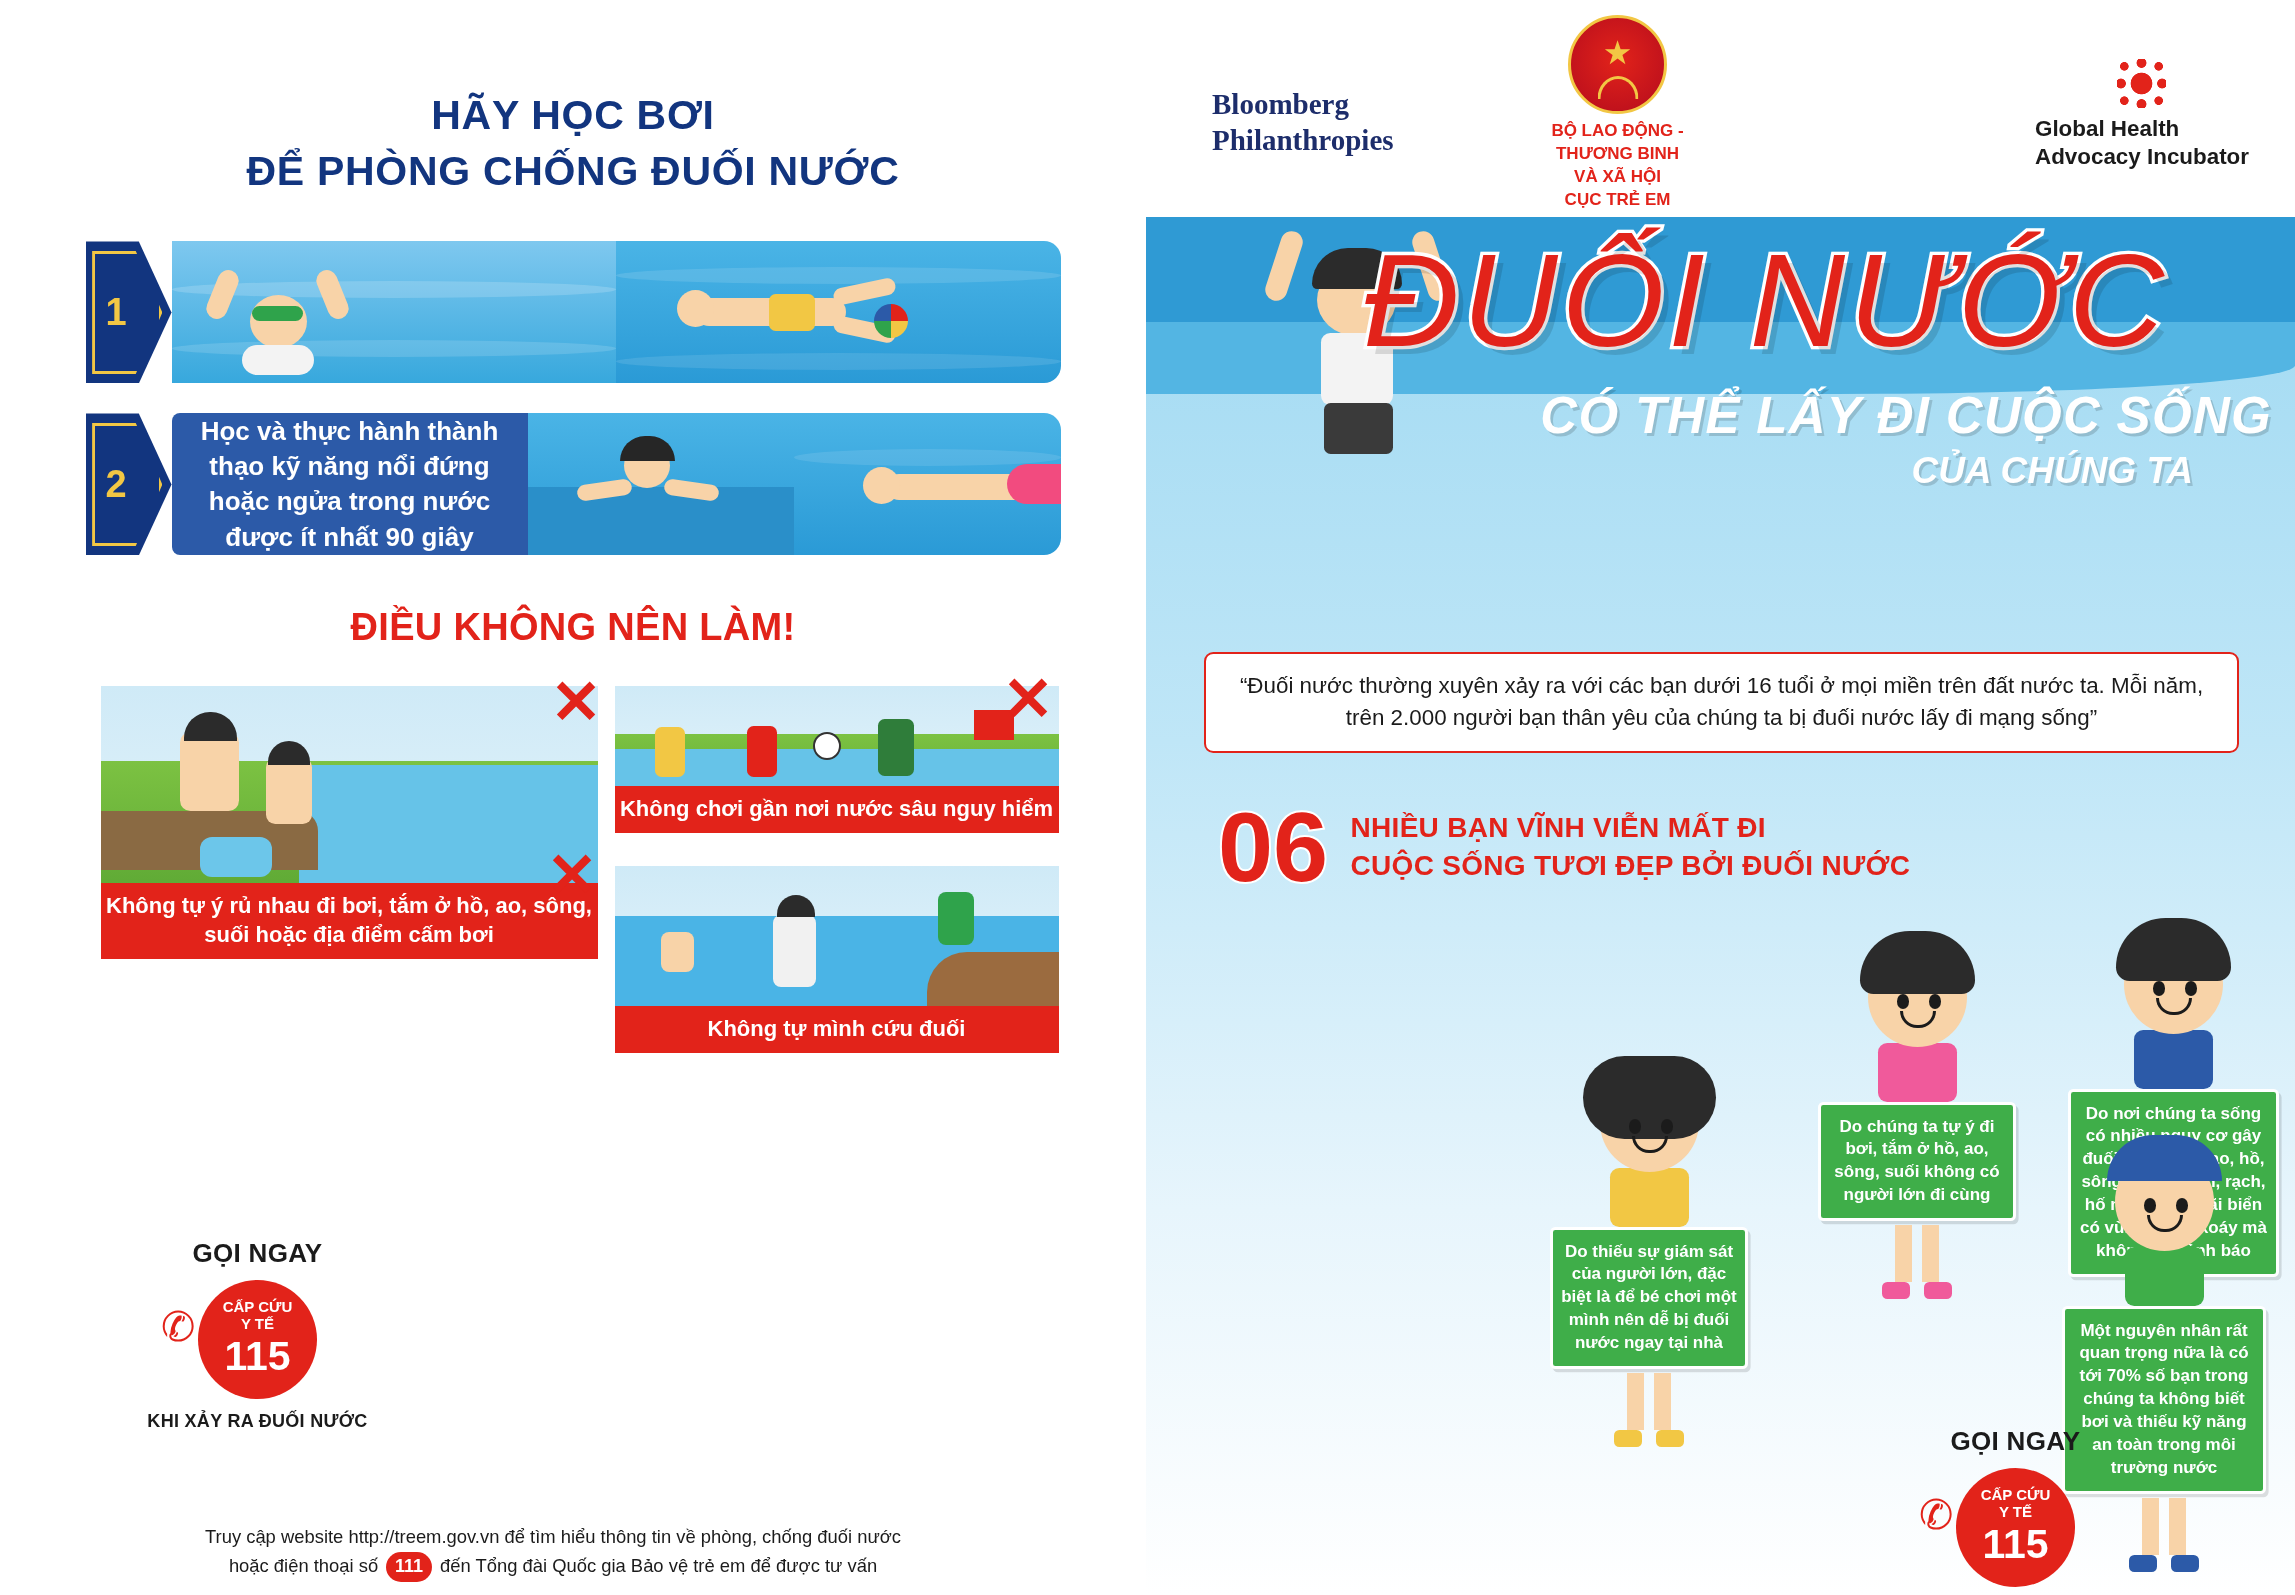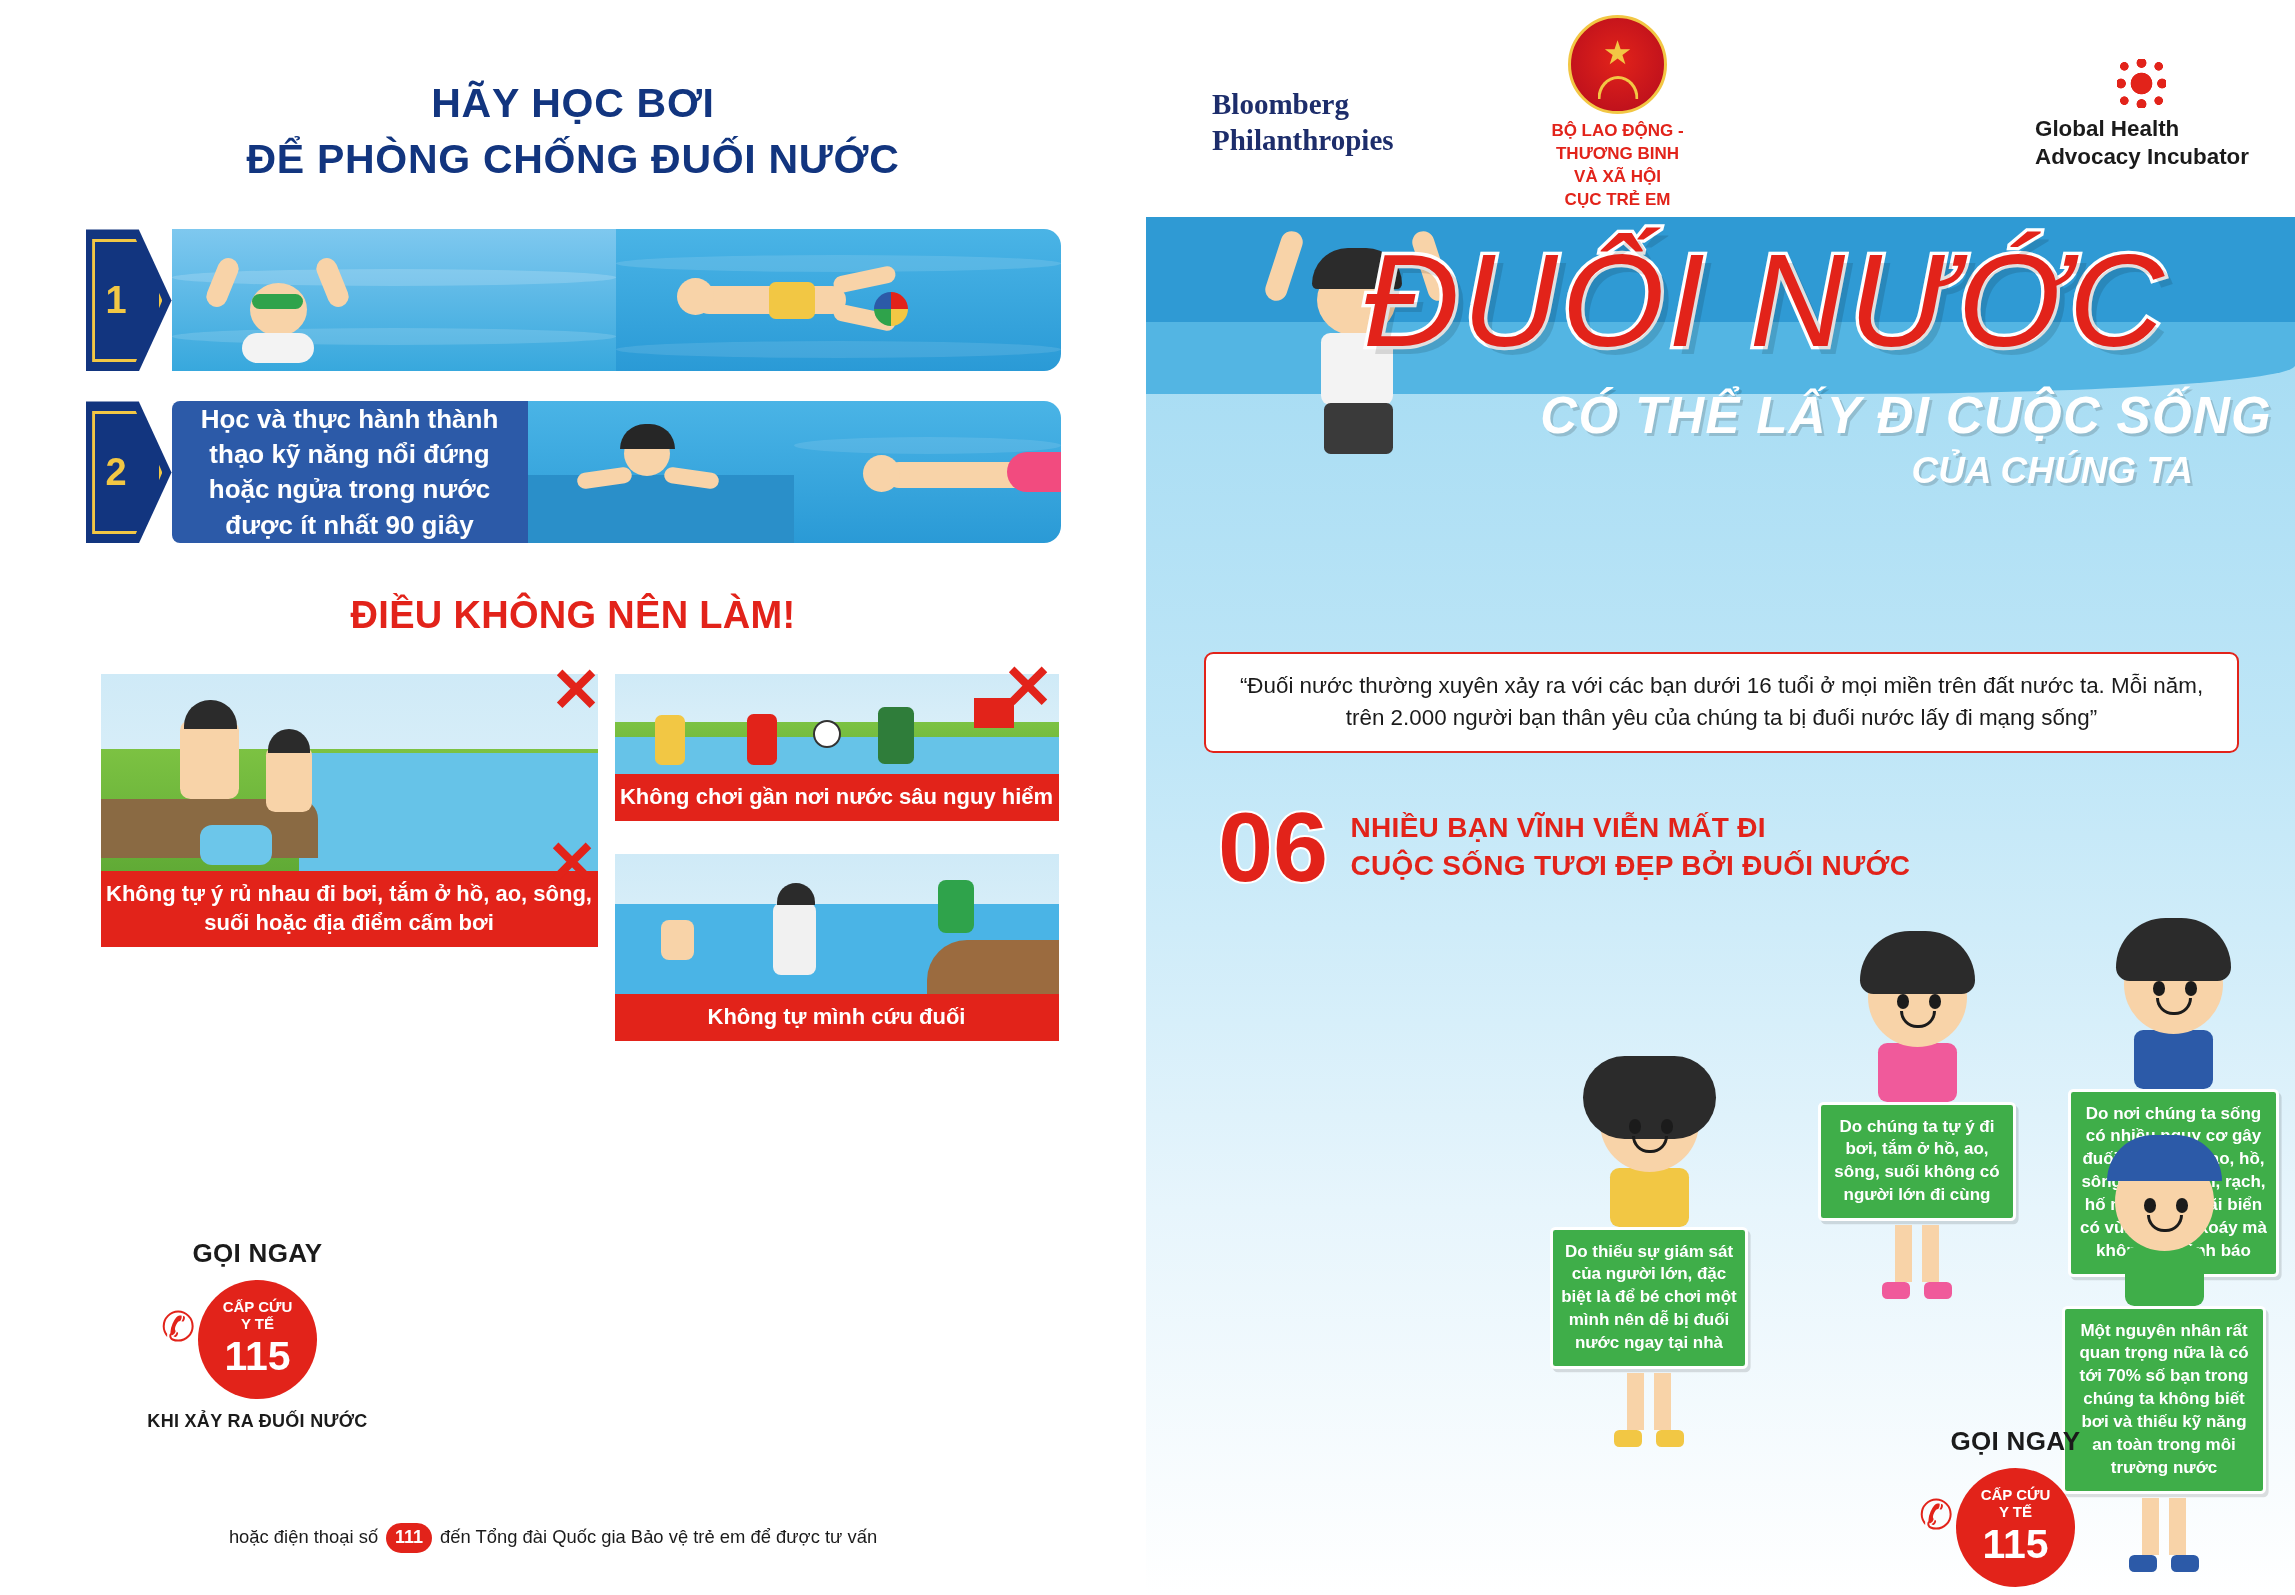--- a/index.html
+++ b/index.html
@@ -8,21 +8,21 @@
     font-family: "Liberation Sans", sans-serif;
     background: #ffffff;
     overflow: hidden;
     position: relative;
   }
   .page { position: relative; width: 2295px; height: 1595px; display: flex; }
 
   
   .left {
     width: 1146px; height: 1595px; position: relative; background: #ffffff;
-    padding: 4px;
+    padding: 16px;
   }
   .left-title {
     text-align: center;
     color: #12357f;
     font-weight: bold;
     letter-spacing: 0.7px;
     margin-top: 76px;
   }
   .left-title .l1 { font-size: 41px; line-height: 1.15; display: block; }
   .left-title .l2 { font-size: 41px; line-height: 1.15; display: block; margin-top: 9.2px; }
@@ -353,20 +353,21 @@
         <div class="circle115">
           <div class="small">CẤP CỨU</div>
           <div class="small">Y TẾ</div>
           <div class="big">115</div>
         </div>
       </div>
       <div class="khi">KHI XẢY RA ĐUỐI NƯỚC</div>
     </div>
 
     <div class="footer-note" style="position:absolute;left:79px;top:1495px;width:948px;">
+      <div>Truy cập website http://treem.gov.vn để tìm hiểu thông tin về phòng, chống đuối nước</div>
       <div>
         <span>hoặc điện thoại số</span>
         <span class="badge111">111</span>
         <span>đến Tổng đài Quốc gia Bảo vệ trẻ em để được tư vấn</span>
       </div>
     </div>
   </div>
 
   <div class="right">
 

